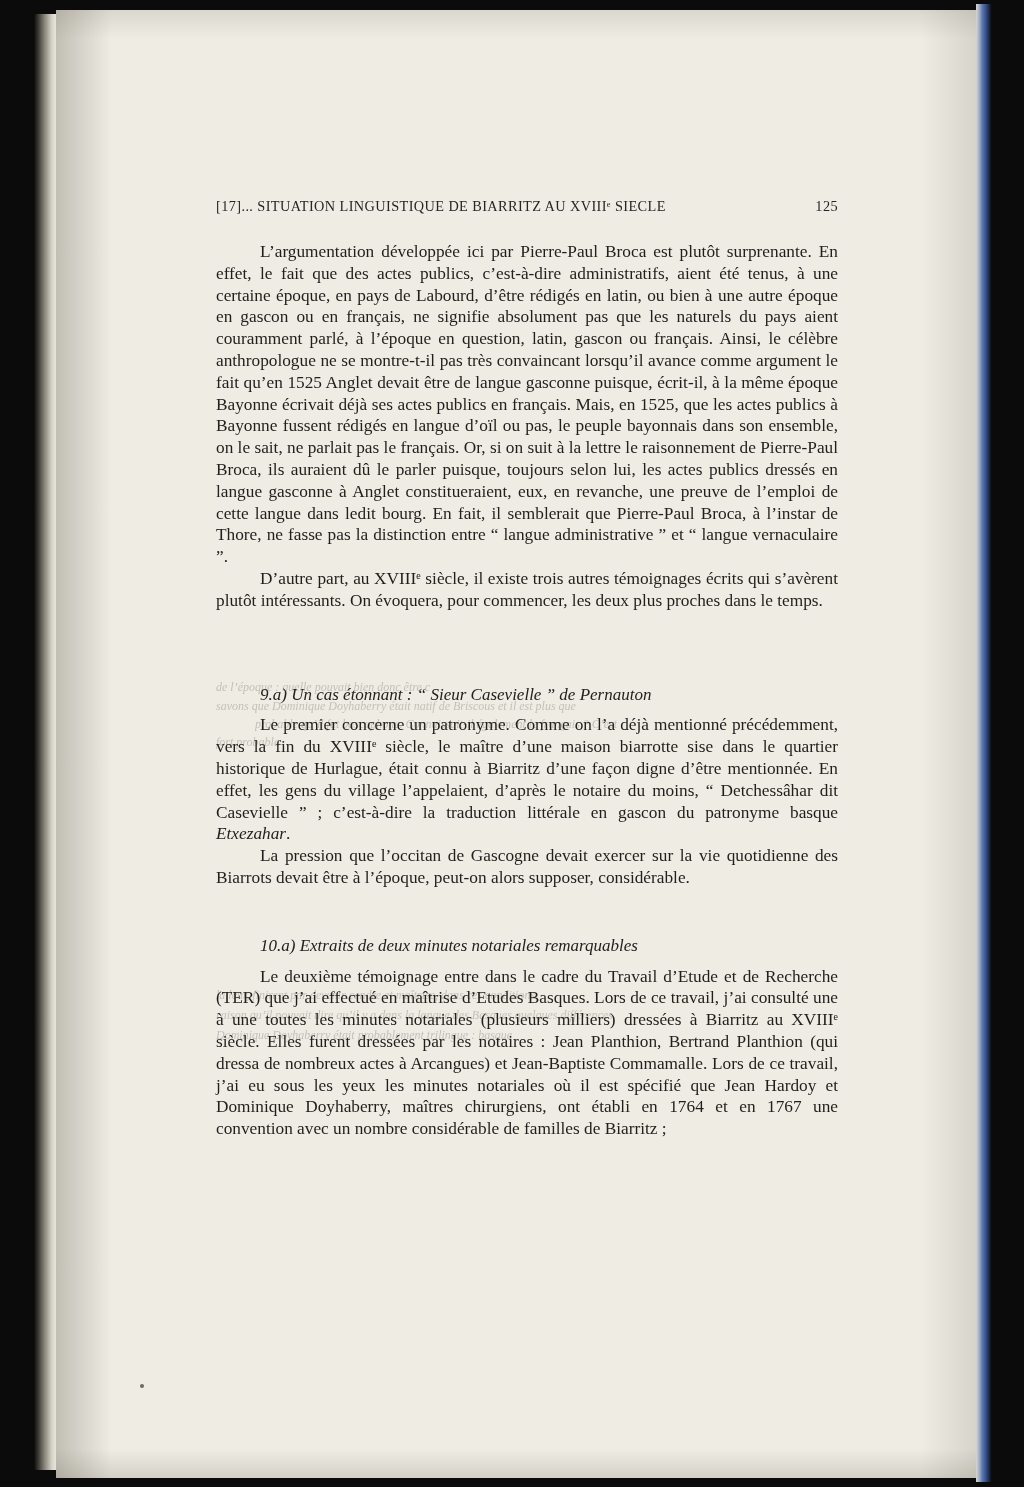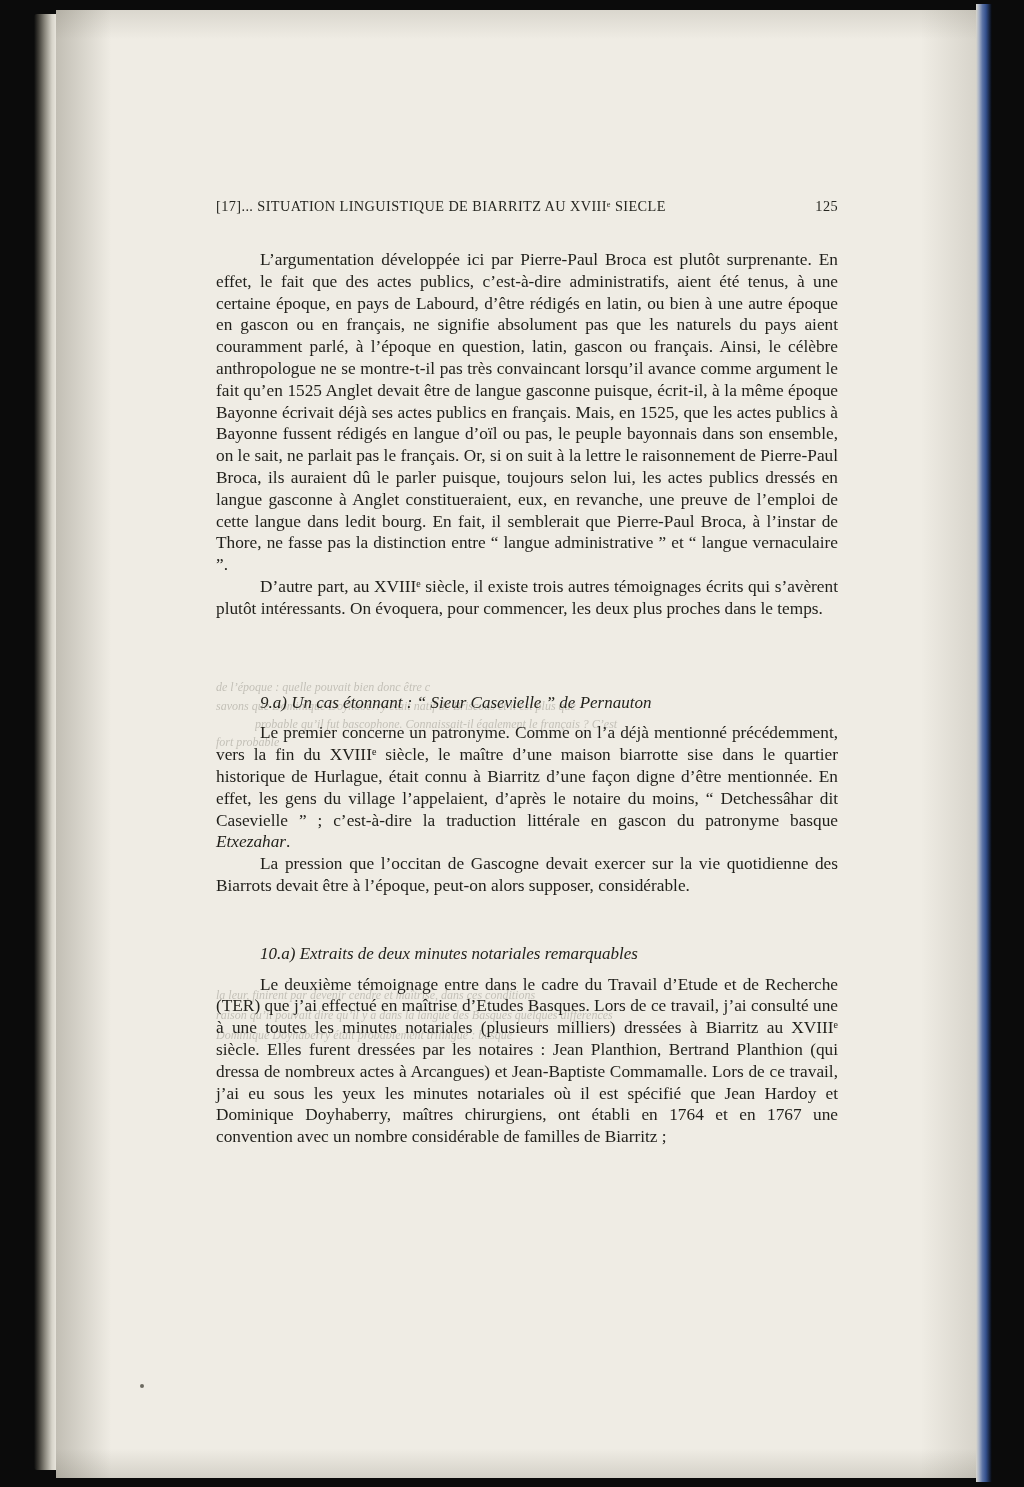--- a/index.html
+++ b/index.html
@@ -75,21 +75,21 @@
   .h-left  { text-align: right; }
   .h-right { text-align: right; }
   .para {
     margin: 0;
     font-size: 17.3px;
     line-height: 21.8px;
     text-align: justify;
     text-indent: 44px;
     color: #201f1a;
   }
-  .para.first { margin-top: 34px; }
+  .para.first { margin-top: 26px; }
   .heading {
     margin: 0;
     font-size: 17px;
     line-height: 21.8px;
     font-style: italic;
     text-indent: 44px;
     color: #23221c;
   }
   .heading.gap-9  { margin-top: 72px; margin-bottom: 9px; }
   .heading.gap-10 { margin-top: 46px; margin-bottom: 9px; }

